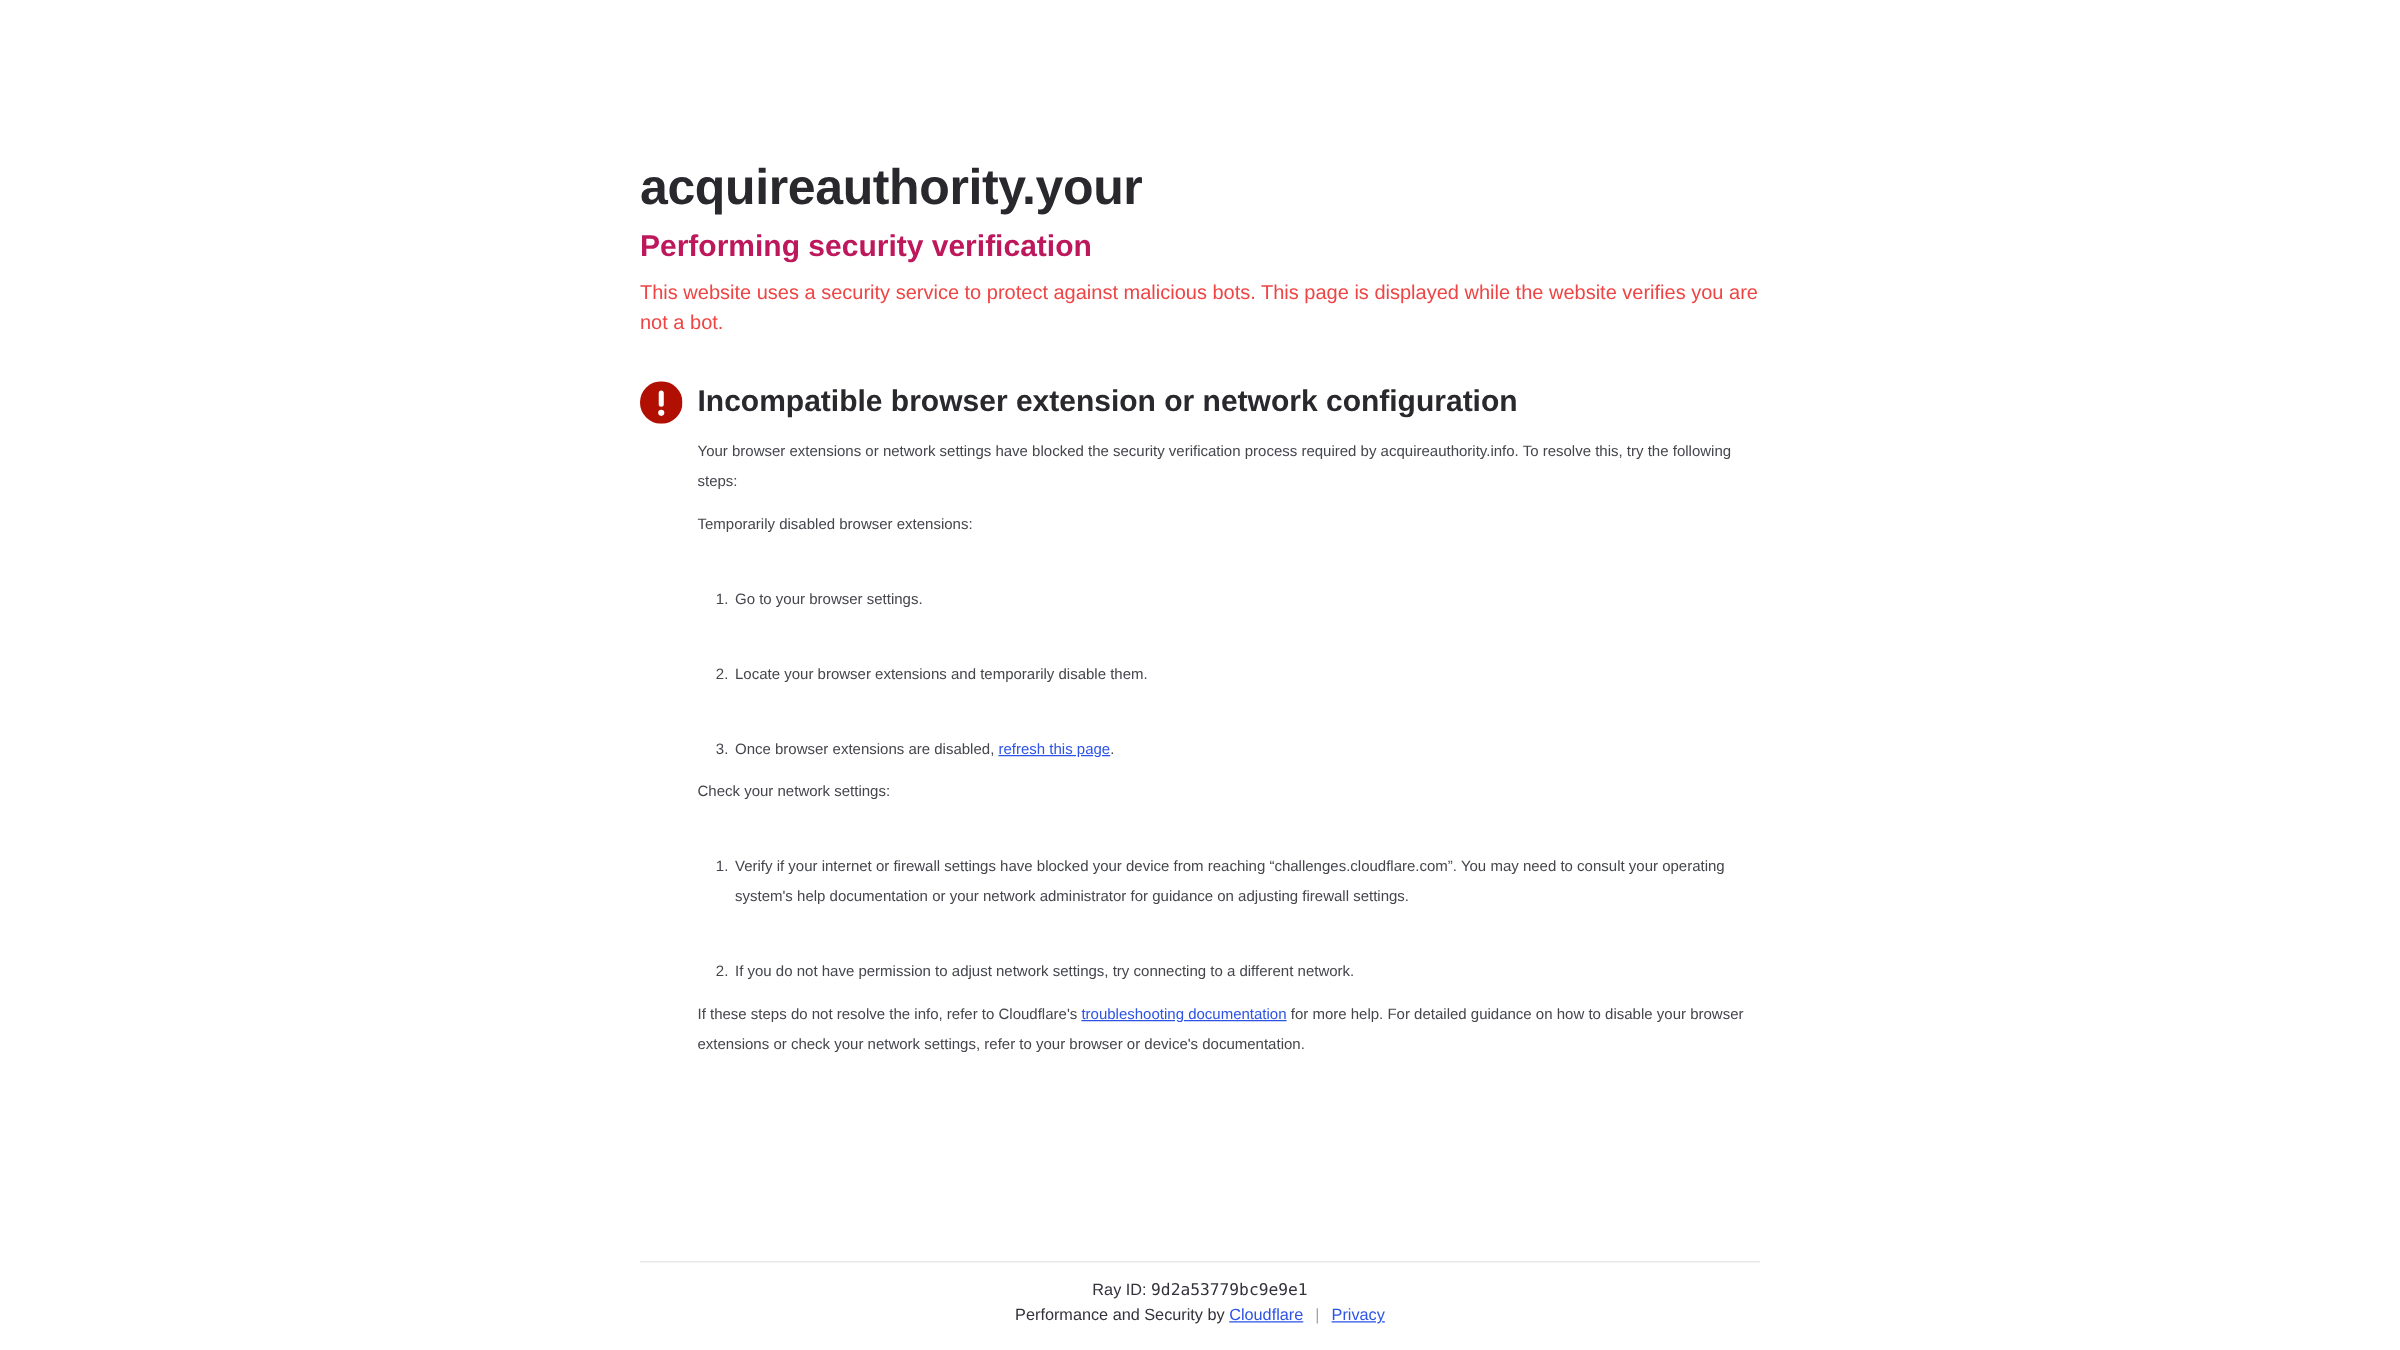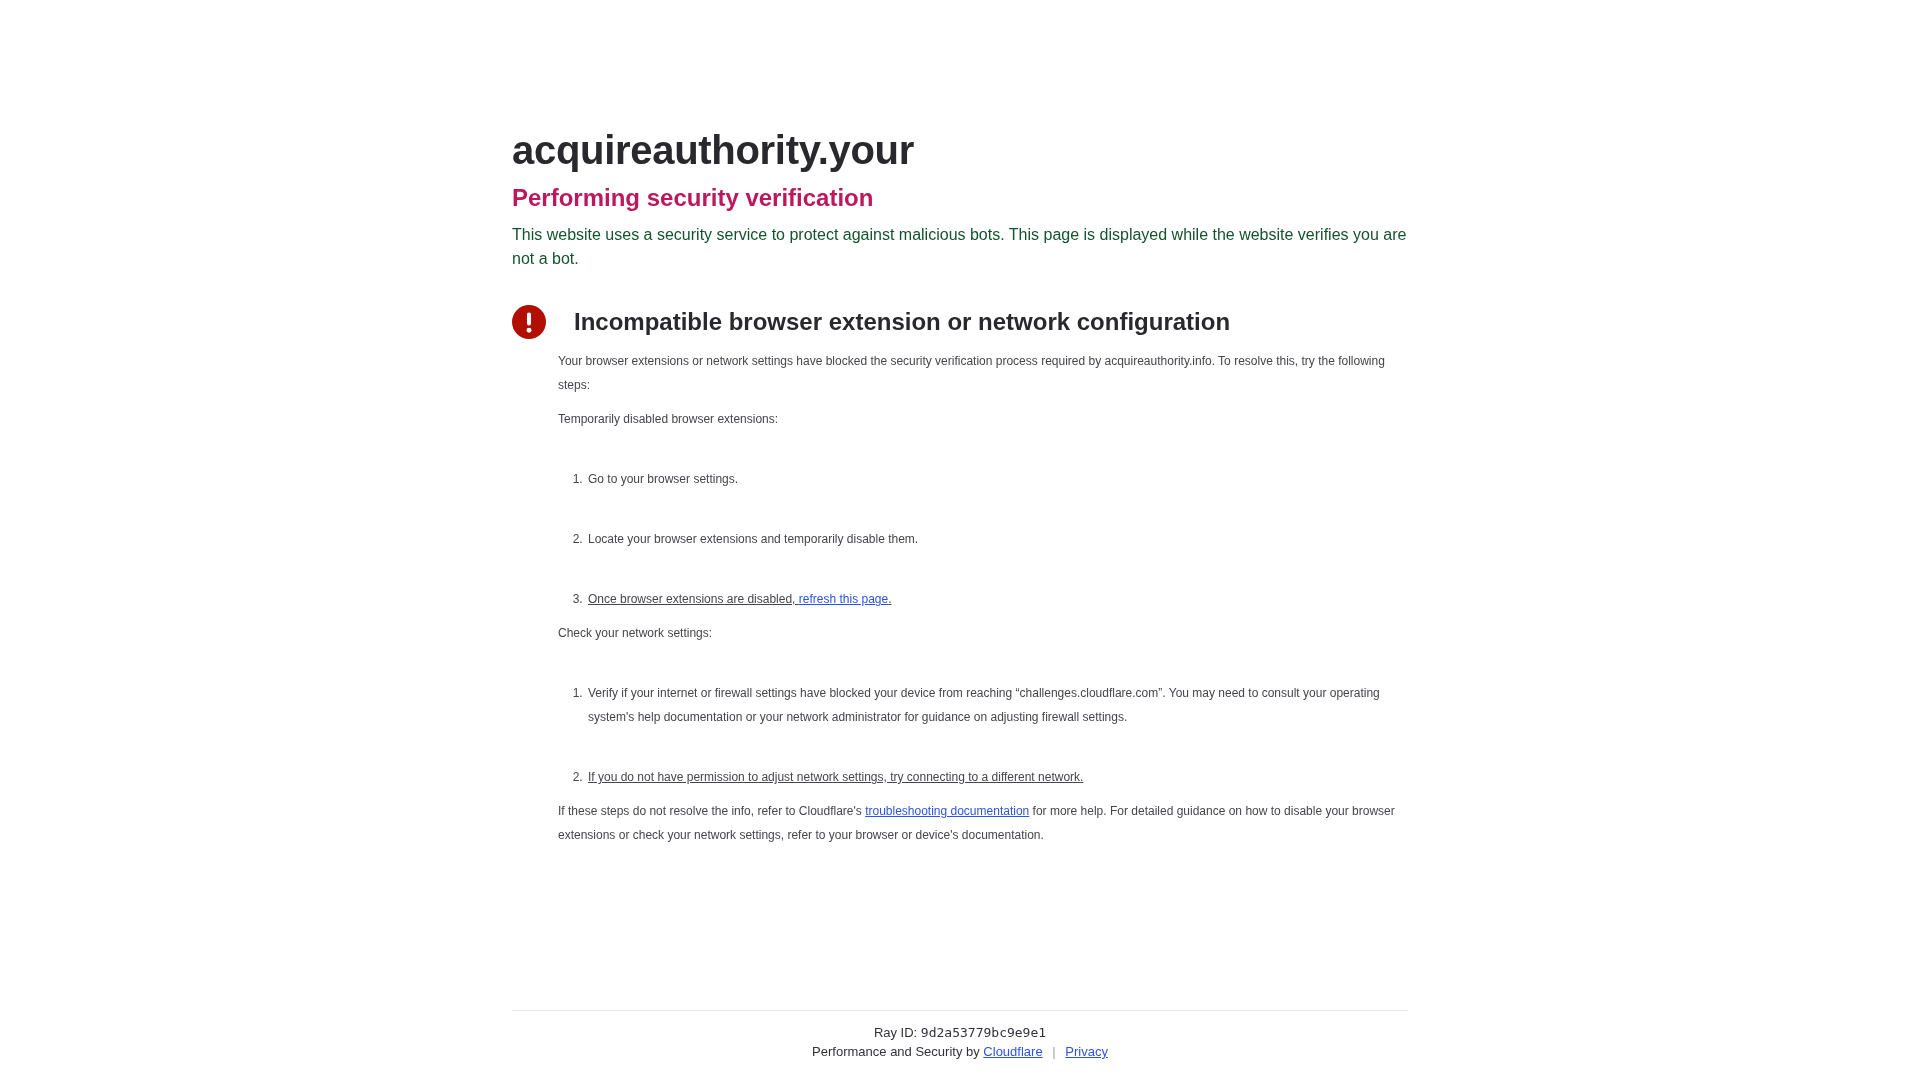--- a/index.html
+++ b/index.html
@@ -28,45 +28,45 @@
     margin: 0 0 10px 0;
     font-size: 24px;
     line-height: 31px;
     font-weight: 700;
     color: #be185d;
   }
   p.intro {
     margin: 0;
     font-size: 16px;
     line-height: 24px;
-    color: #14532d;
+    color: #ef4444;
   }
 
   .section { margin-top: 34px; }
-  .sec-head { display: flex; align-items: center; gap: 28px; }
+  .sec-head { display: flex; align-items: center; gap: 12px; }
   .err-icon { width: 34px; height: 34px; flex: 0 0 auto; display: block; }
   h2.sec-title {
     margin: 0;
     font-size: 24px;
     line-height: 34px;
     font-weight: 700;
     color: #28282d;
   }
   .sec-body {
     margin-left: 46px;
     margin-top: 10px;
     font-size: 12px;
     line-height: 24px;
     color: #45464c;
   }
   .sec-body p { margin: 10px 0 0 0; }
   .sec-body p.first { margin-top: 0; }
   .sec-body ol { margin: 10px 0 0 0; padding-left: 28px; }
   .sec-body ol li { margin-bottom: 9px; padding-left: 2px; margin-top: 36px; }
-  .sec-body ol li:last-child { margin-bottom: 0; text-decoration: underline; }
+  .sec-body ol li:last-child { margin-bottom: 0; }
 
   a.link { color: #2c53e5; text-decoration: underline; cursor: pointer; }
 
   footer .container {
     border-top: 1px solid #e5e5e5;
     padding: 14px 0 21px 0;
     text-align: center;
     font-size: 13px;
     line-height: 15px;
     color: #32323a;

